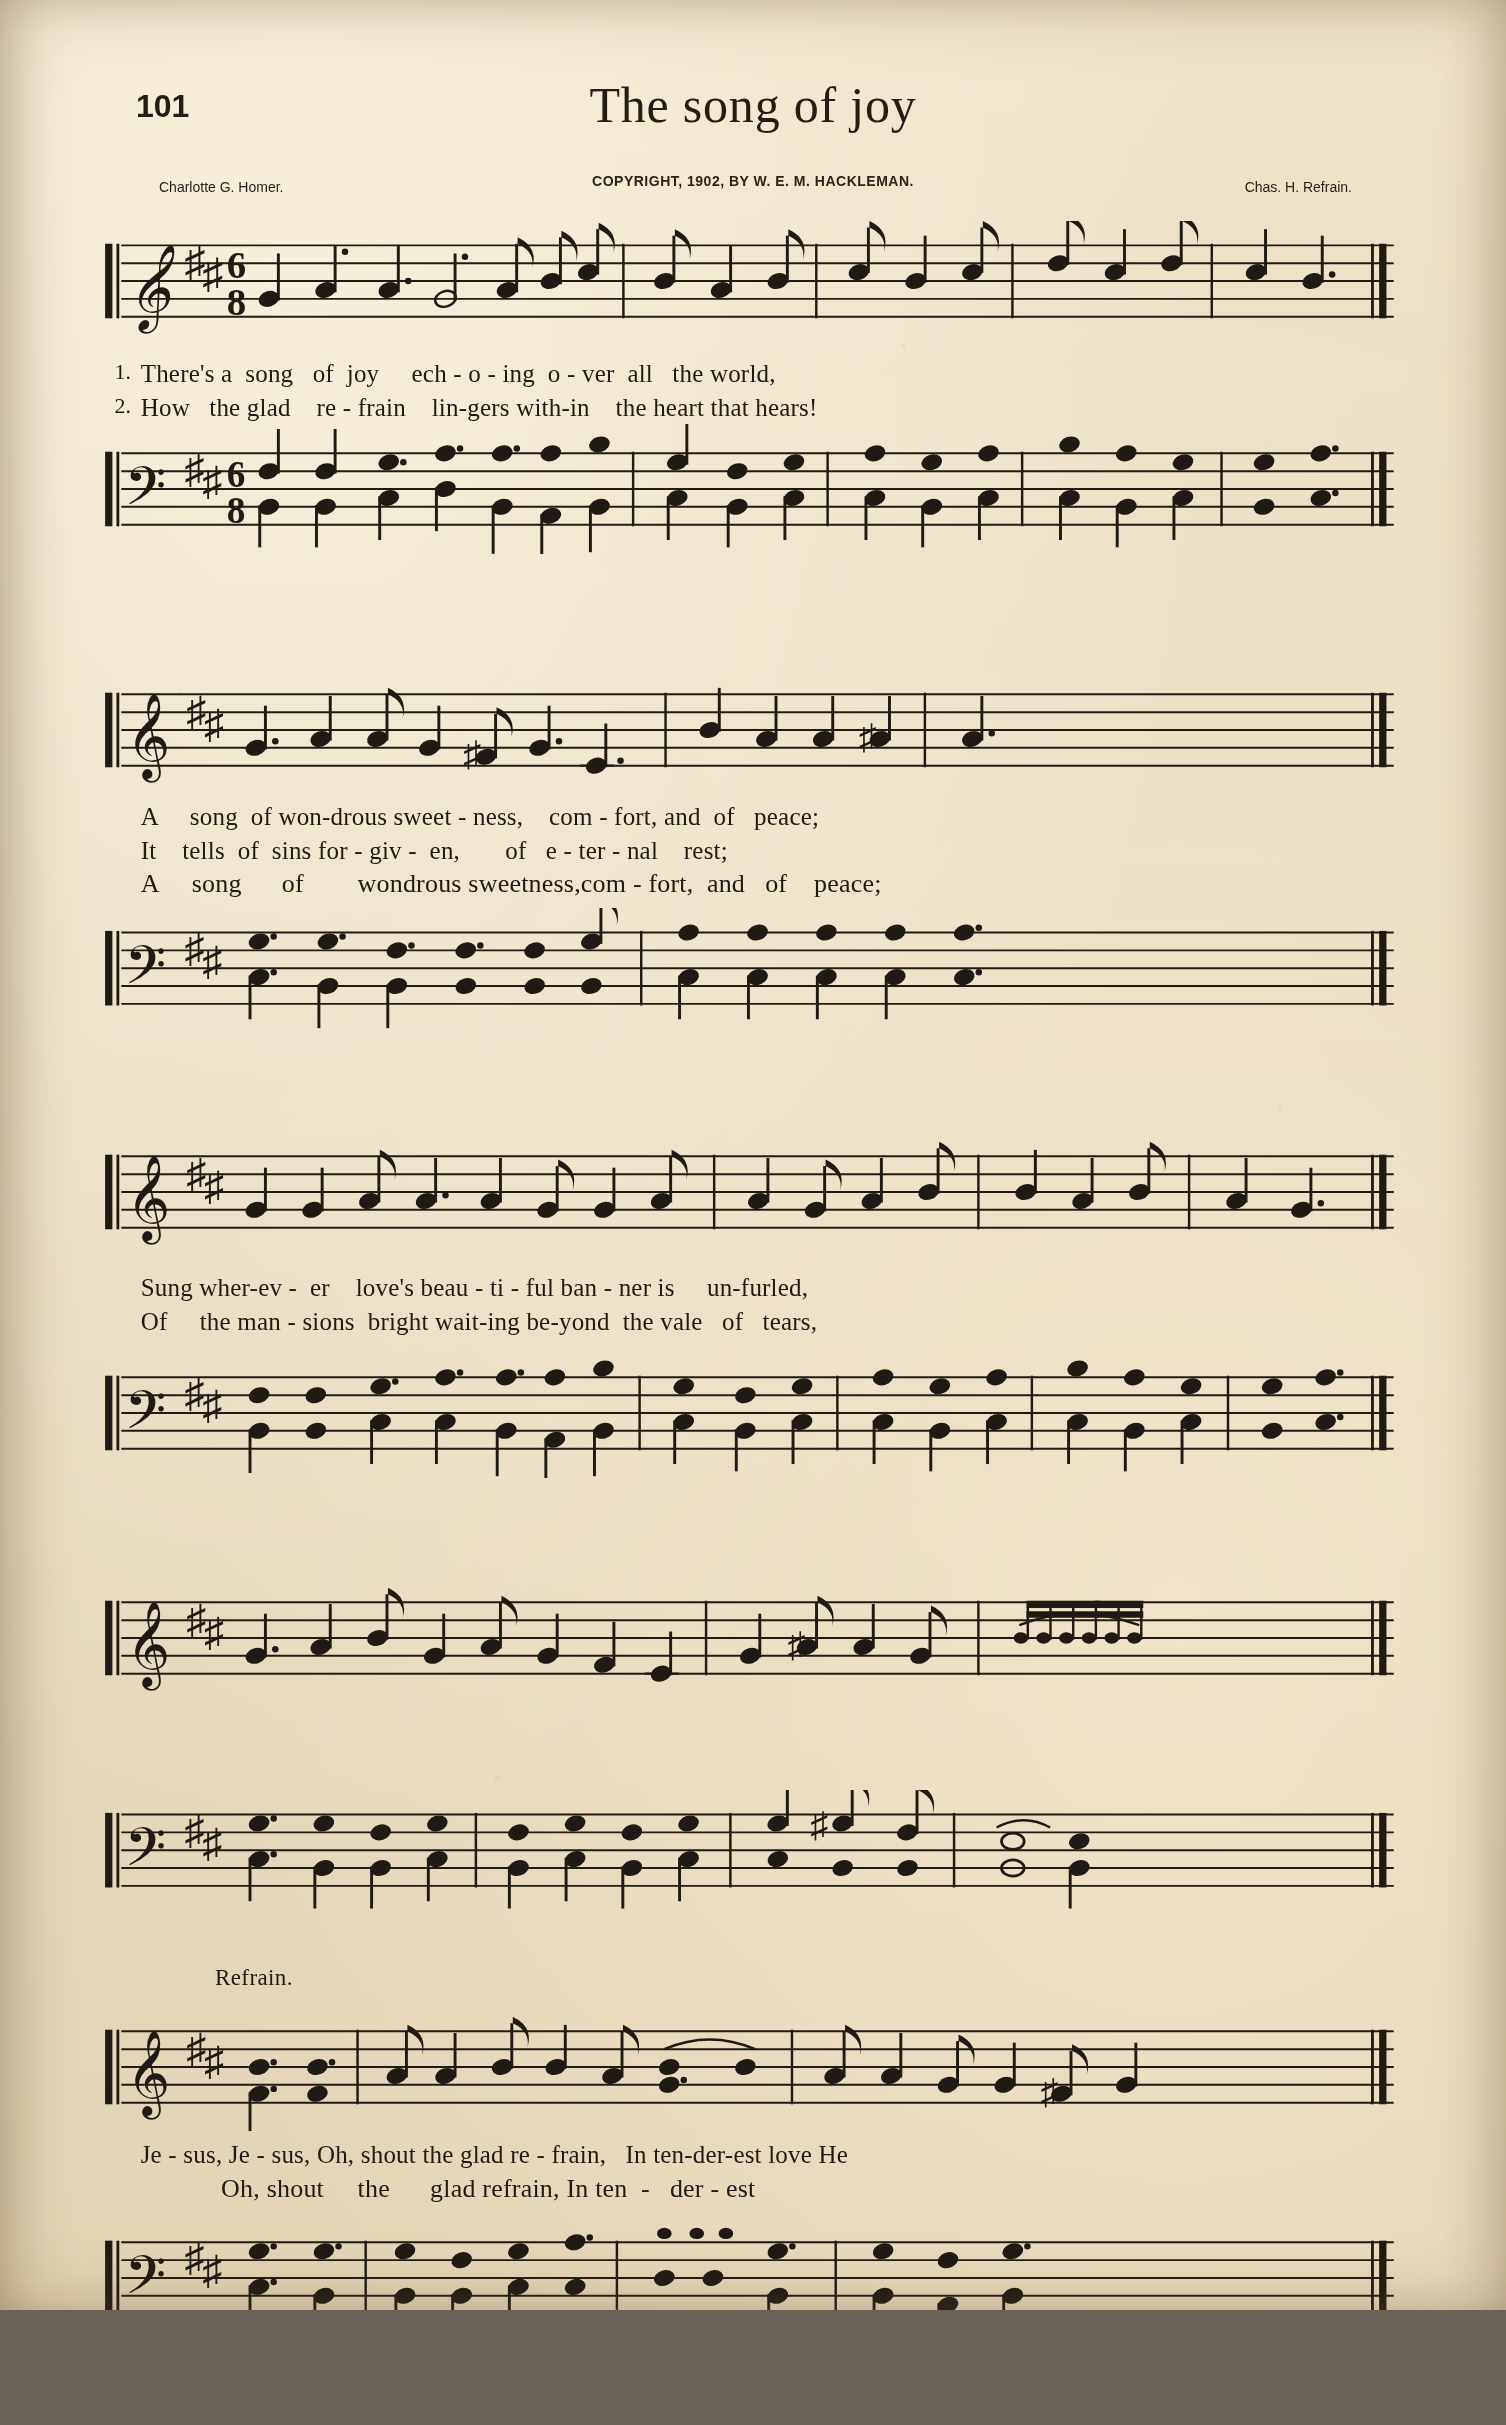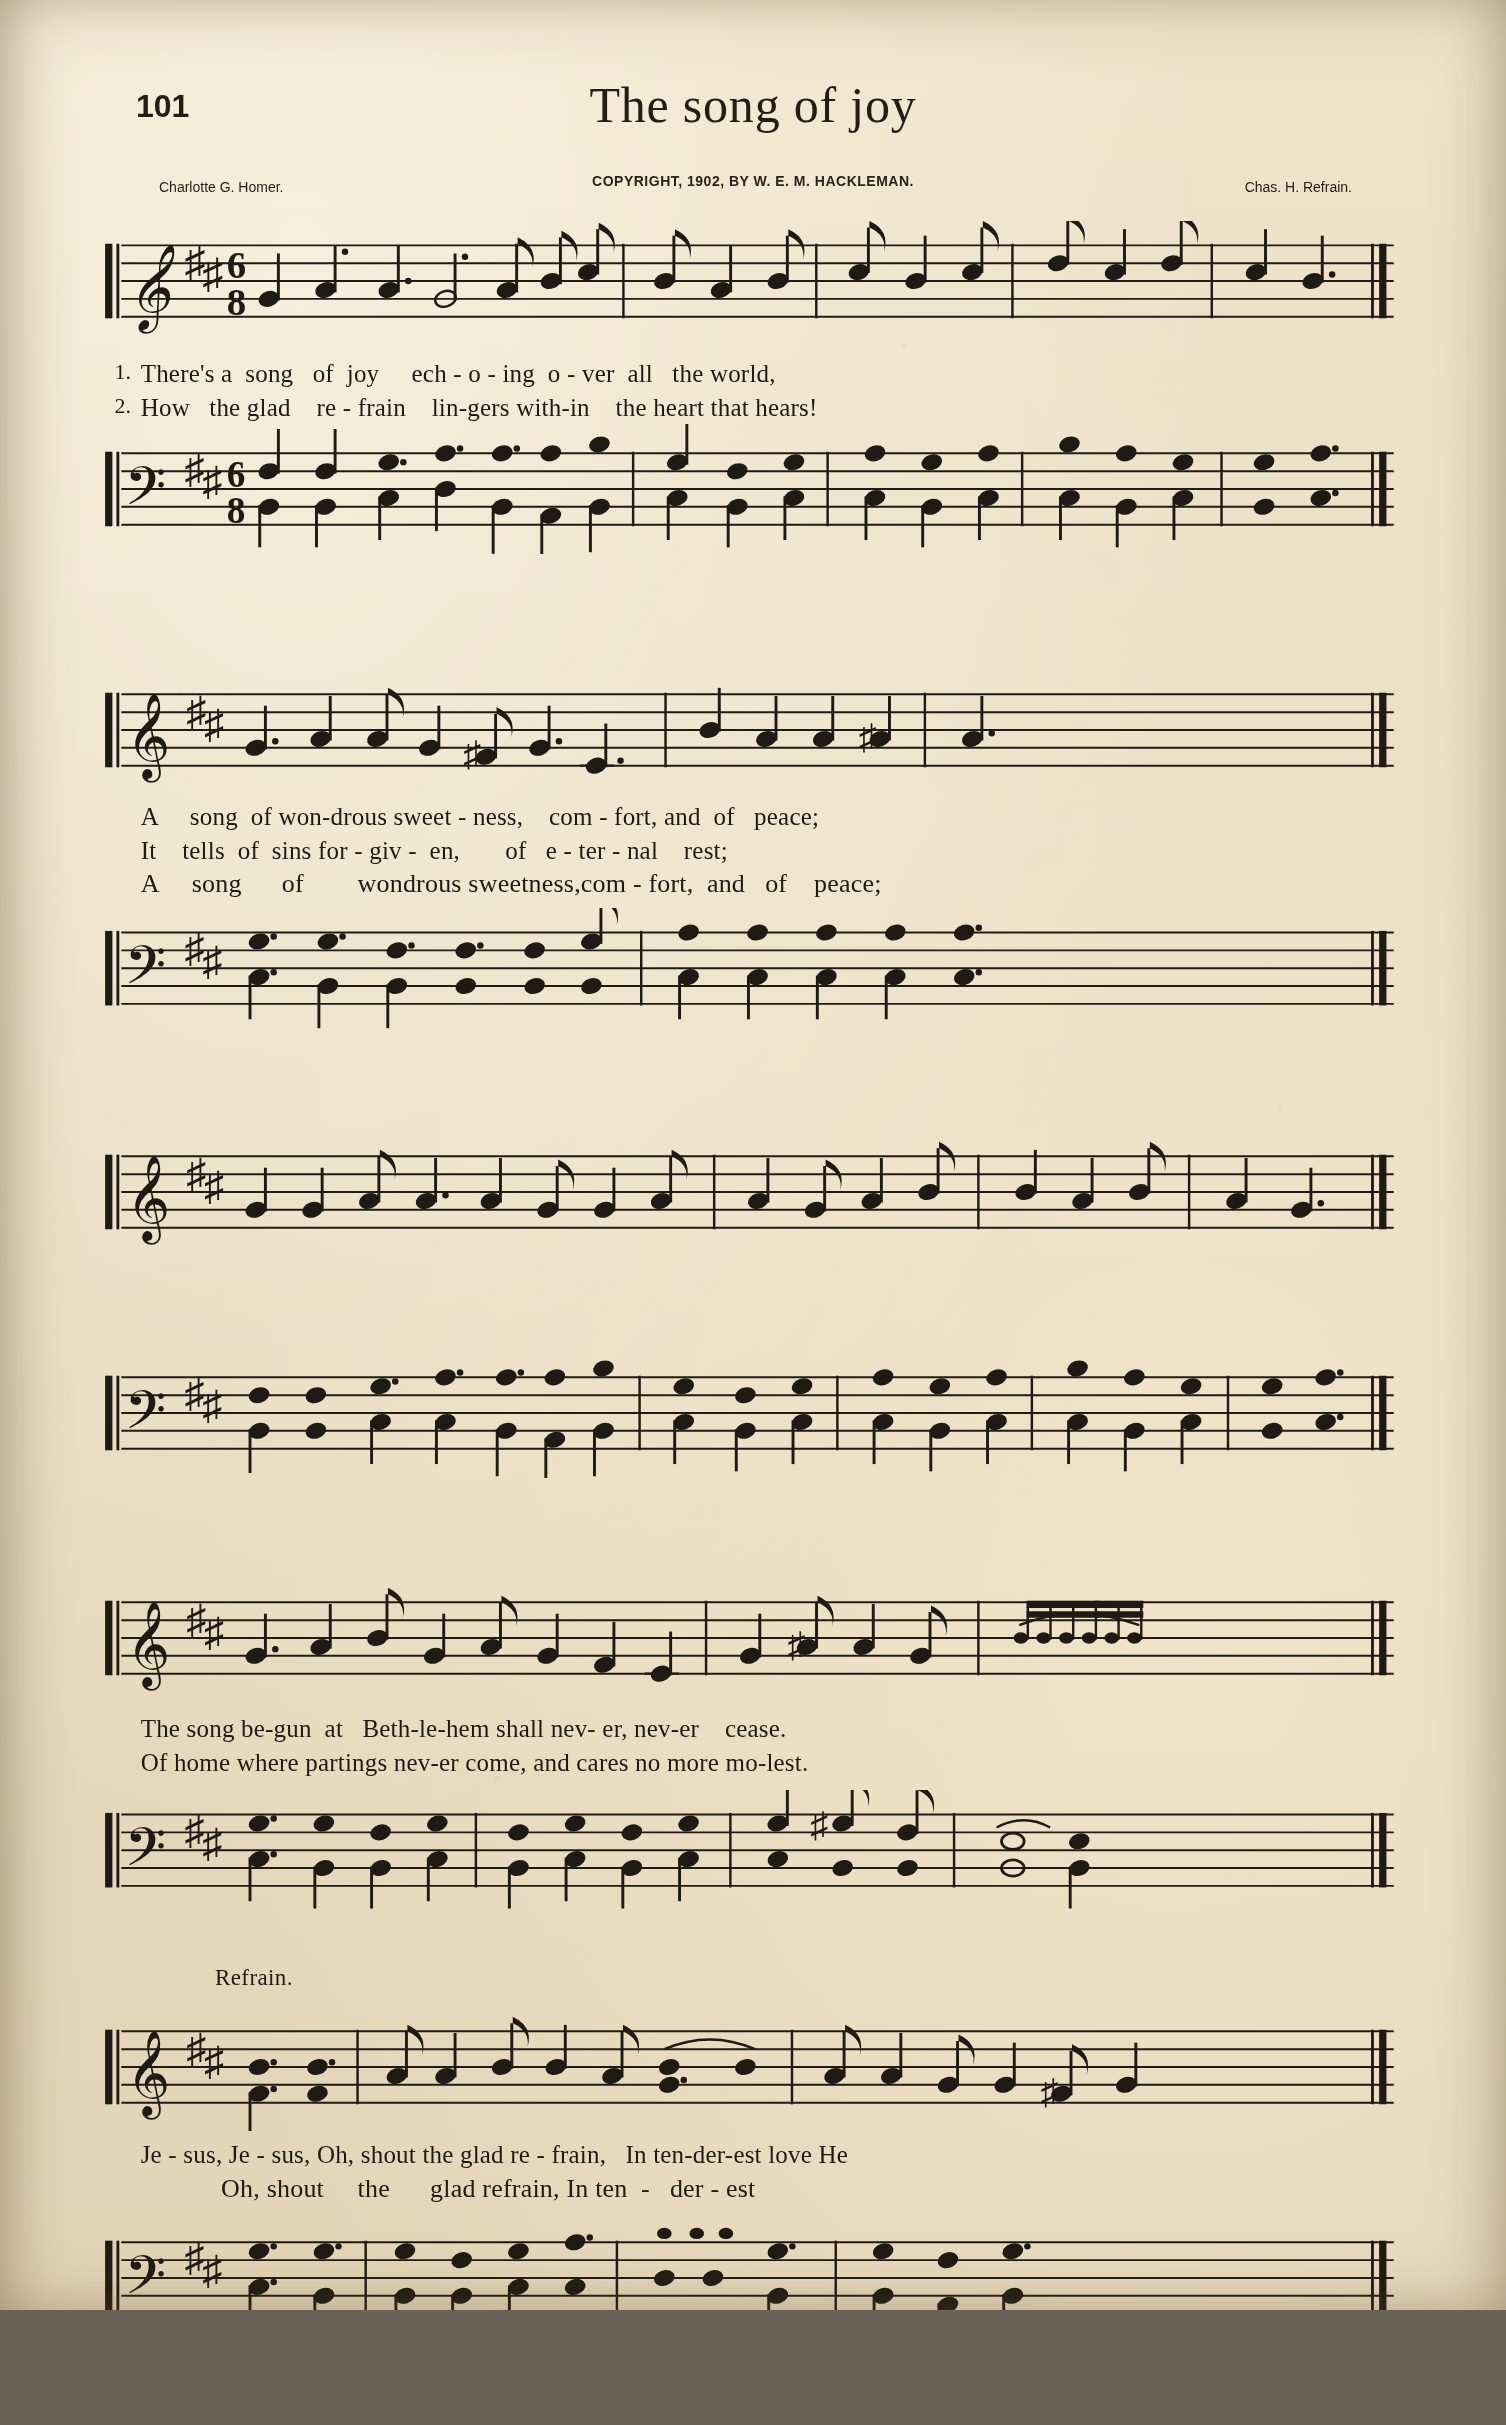--- a/index.html
+++ b/index.html
@@ -516,20 +516,30 @@
             <rect x="1416" y="38" width="3.6" height="55"></rect>
             <ellipse cx="1486" cy="102" rx="13" ry="9.5" transform="rotate(-18 1486 102)"></ellipse>
             <rect x="1496" y="50" width="3.6" height="54"></rect>
             <circle cx="1510" cy="94" r="4"></circle>
             <rect x="1572" y="34" width="3.5" height="92"></rect>
             <rect x="1582" y="34" width="9" height="92"></rect>
           </g>
         </g>
       </svg>
     </div>
+    <div class="lyric-block" style="top:144px;">
+      <div class="lyric-line">
+        <span class="num"></span>
+        <span class="txt">Sung wher-ev -  er    love's beau - ti - ful ban - ner is     un-furled,</span>
+      </div>
+      <div class="lyric-line">
+        <span class="num"></span>
+        <span class="txt">Of     the man - sions  bright wait-ing be-yond  the vale   of   tears,</span>
+      </div>
+    </div>
     <div class="stave-wrap" style="position:absolute; top:221px; left:0; right:0;">
       <svg class="stave" width="1317" height="130" viewBox="0 0 1625 160" xmlns="http://www.w3.org/2000/svg">
         <g stroke="#1f1a13" stroke-width="2.4" fill="none">
           <line x1="30" y1="36" x2="1600" y2="36"></line>
           <line x1="30" y1="58" x2="1600" y2="58"></line>
           <line x1="30" y1="80" x2="1600" y2="80"></line>
           <line x1="30" y1="102" x2="1600" y2="102"></line>
           <line x1="30" y1="124" x2="1600" y2="124"></line>
         </g>
         <g fill="#1f1a13">
@@ -675,30 +685,20 @@
               <rect x="1231" y="34" width="60" height="9"></rect>
               <rect x="1231" y="47" width="60" height="8"></rect>
               <path d="M1138 64 q70 -28 148 0" fill="none" stroke="#1f1a13" stroke-width="3"></path>
             </g>
             <rect x="1572" y="34" width="3.5" height="92"></rect>
             <rect x="1582" y="34" width="9" height="92"></rect>
           </g>
         </g>
       </svg>
     </div>
-    <div class="lyric-block" style="top:139px;">
-      <div class="lyric-line">
-        <span class="num"></span>
-        <span class="txt">The song be-gun  at   Beth-le-hem shall nev- er, nev-er    cease.</span>
-      </div>
-      <div class="lyric-line">
-        <span class="num"></span>
-        <span class="txt">Of home where partings nev-er come, and cares no more mo-lest.</span>
-      </div>
-    </div>
     <div class="stave-wrap" style="position:absolute; top:217px; left:0; right:0;">
       <svg class="stave" width="1317" height="122" viewBox="0 0 1625 150" xmlns="http://www.w3.org/2000/svg">
         <g stroke="#1f1a13" stroke-width="2.4" fill="none">
           <line x1="30" y1="30" x2="1600" y2="30"></line>
           <line x1="30" y1="52" x2="1600" y2="52"></line>
           <line x1="30" y1="74" x2="1600" y2="74"></line>
           <line x1="30" y1="96" x2="1600" y2="96"></line>
           <line x1="30" y1="118" x2="1600" y2="118"></line>
         </g>
         <g fill="#1f1a13">

